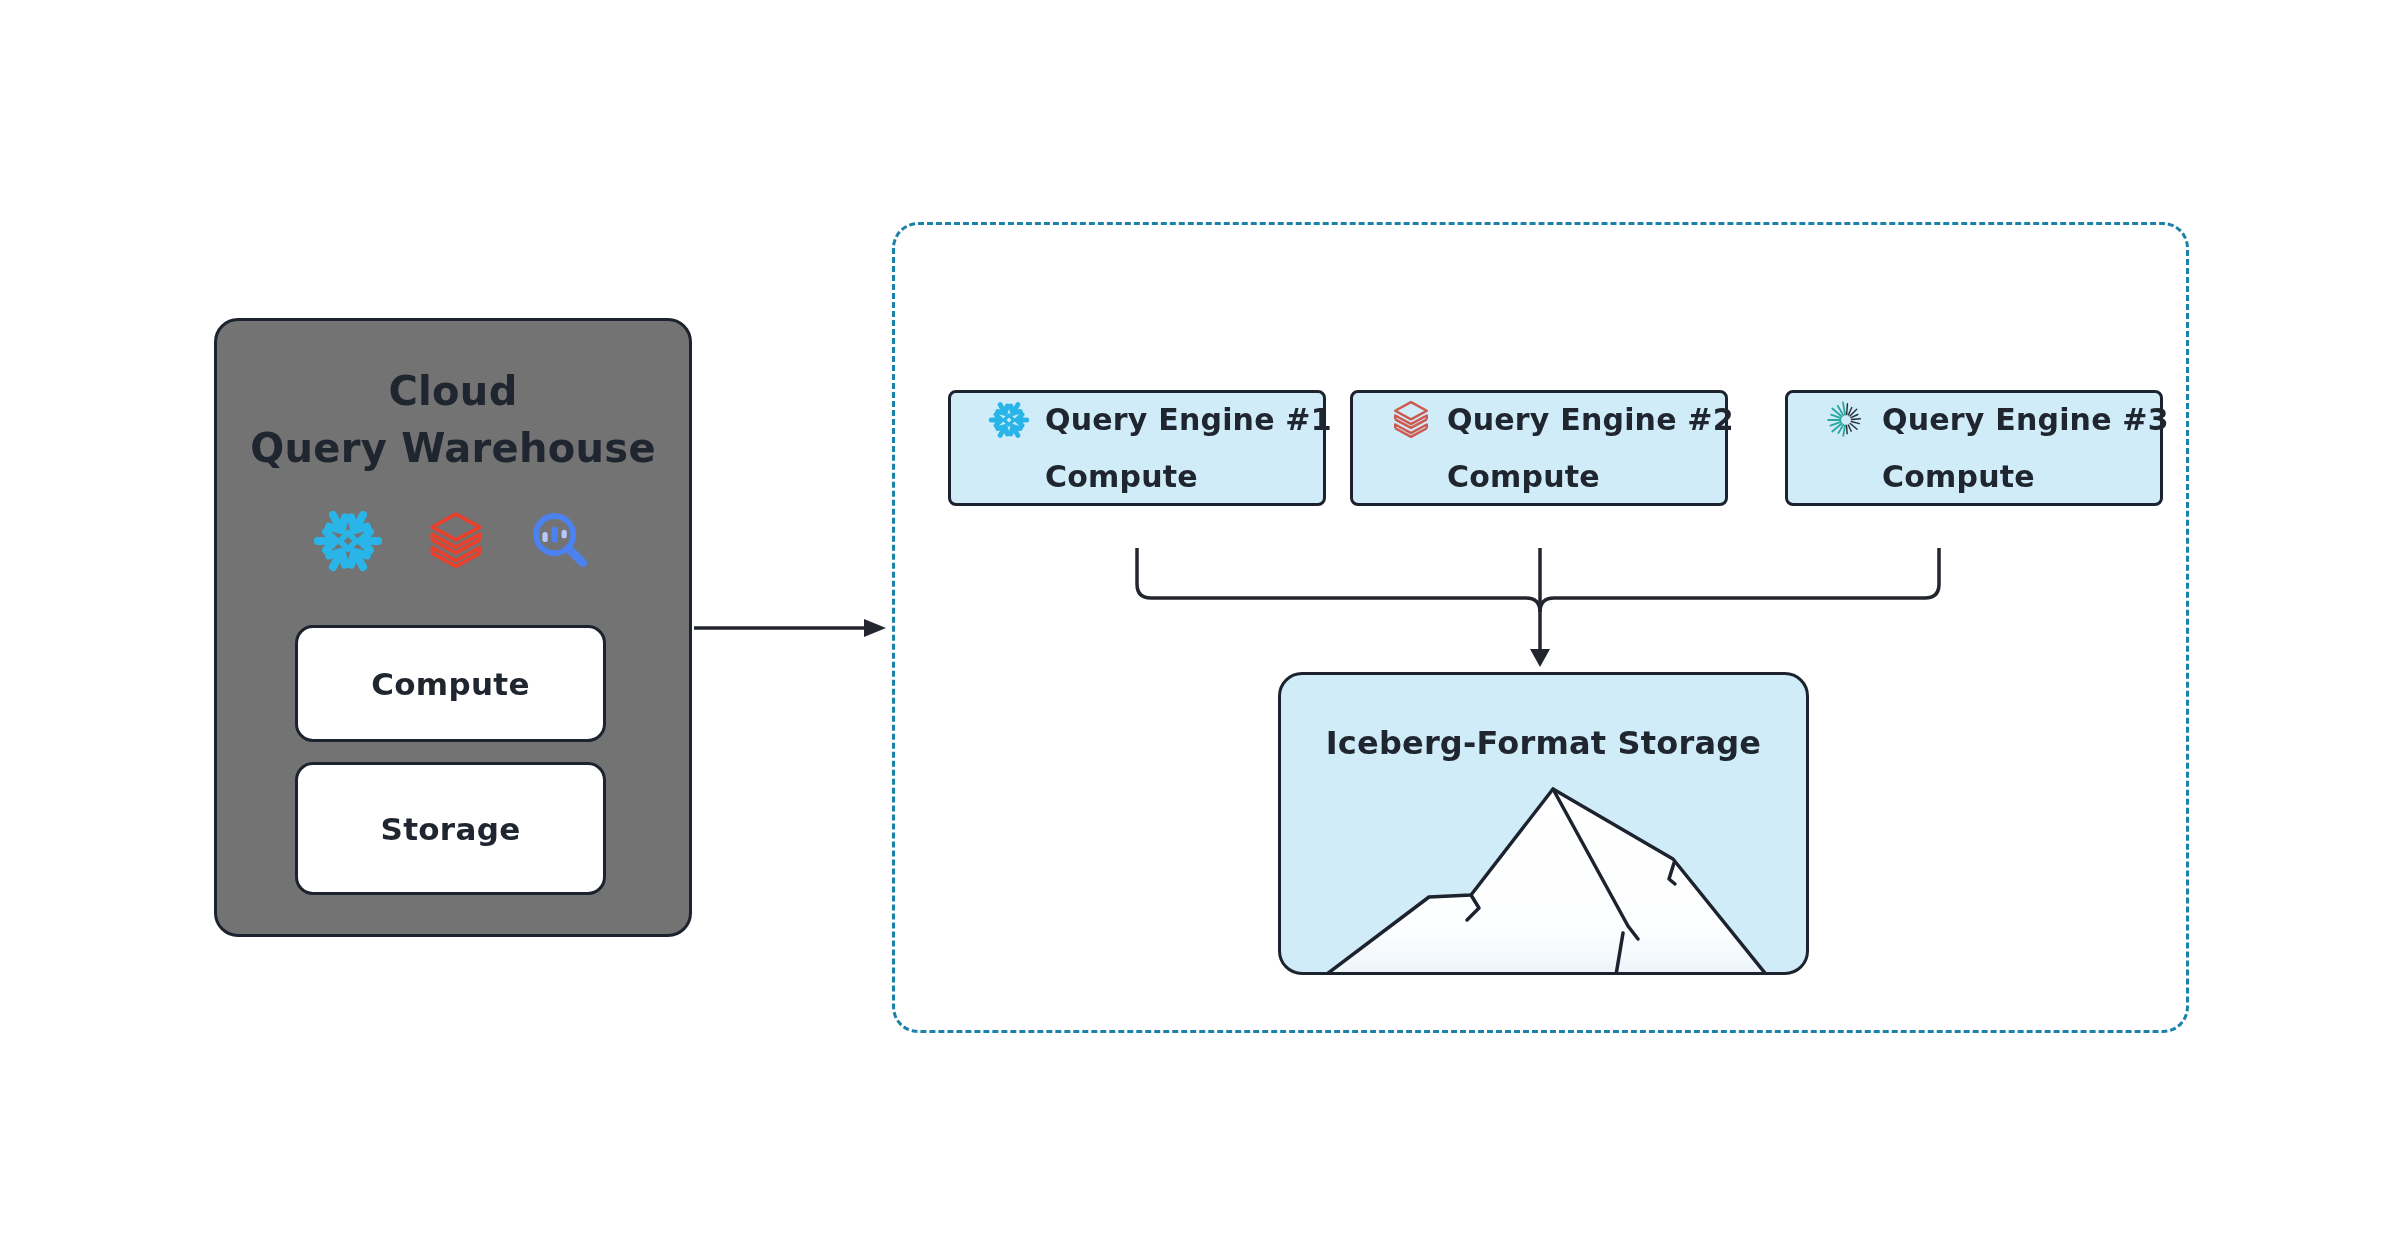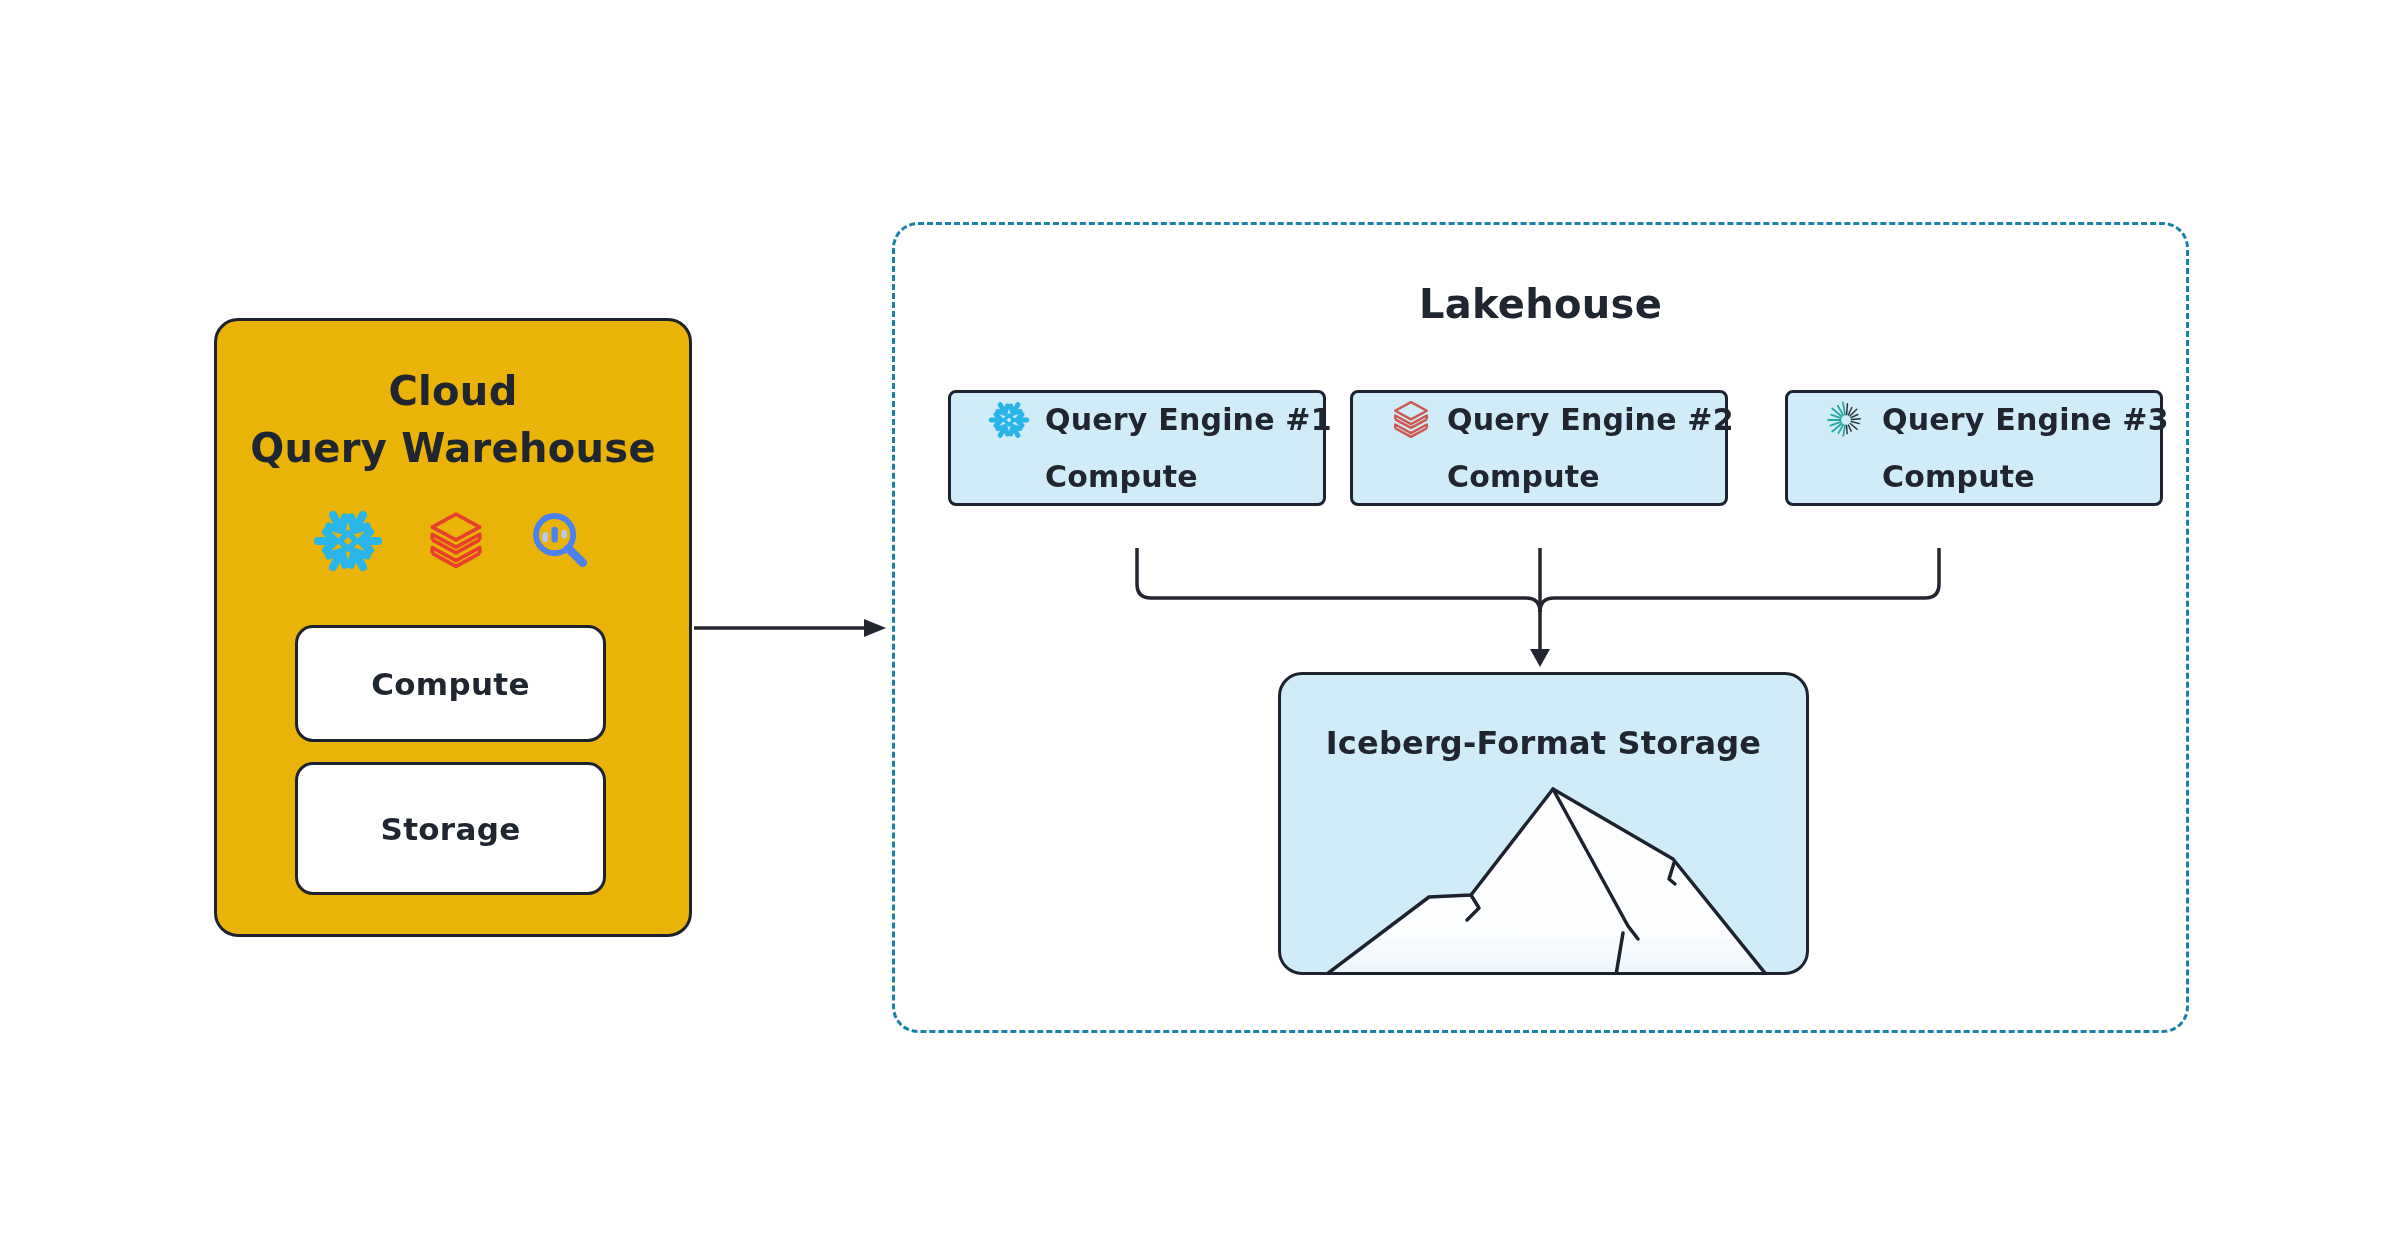--- a/index.html
+++ b/index.html
@@ -5,21 +5,21 @@
   html,body{margin:0;padding:0;background:#ffffff;}
   .canvas{
     position:relative;width:2400px;height:1256px;background:#ffffff;overflow:hidden;
     font-family:"DejaVu Sans","Liberation Sans",sans-serif;color:#20262f;
   }
   svg.defs-holder{position:absolute;width:0;height:0;overflow:hidden;}
 
   
   .cdw{
     position:absolute;left:214px;top:318px;width:478px;height:619px;
-    background:#eab308;border:3.5px solid #1d232e;border-radius:24px;box-sizing:border-box;
+    background:#737373;border:3.5px solid #1d232e;border-radius:24px;box-sizing:border-box;
   }
   .cdw-title{
     margin-top:42px;text-align:center;font-size:40px;line-height:57px;
     font-weight:600;letter-spacing:.3px;color:#20262f;
   }
   .vendor-row{
     margin-top:26px;display:flex;justify-content:center;align-items:center;gap:38px;height:76px;
   }
   .inner-box{
     position:absolute;left:78px;width:311px;height:117px;box-sizing:border-box;
@@ -164,21 +164,20 @@
       <path d="M1939 548 L1939 584 Q1939 598 1925 598 L1554 598 Q1540 598 1540 612"></path>
       <path d="M1540 548 L1540 651"></path>
     </g>
     <g fill="#23262e" stroke="none">
       <polygon points="864,619 886,628 864,637"></polygon>
       <polygon points="1530,649 1550,649 1540,667"></polygon>
     </g>
   </svg>
 
   <div class="lakehouse">
-    <div class="lh-title">Lakehouse</div>
 
     <div class="qe-box qe1">
       <svg class="qe-icon" color="#29b5e8">
           <use href="#sym-snowflake"></use>
         </svg>
       <div class="qe-line l1">Query Engine #1</div>
       <div class="qe-line l2">Compute</div>
     </div>
 
     <div class="qe-box qe2">

